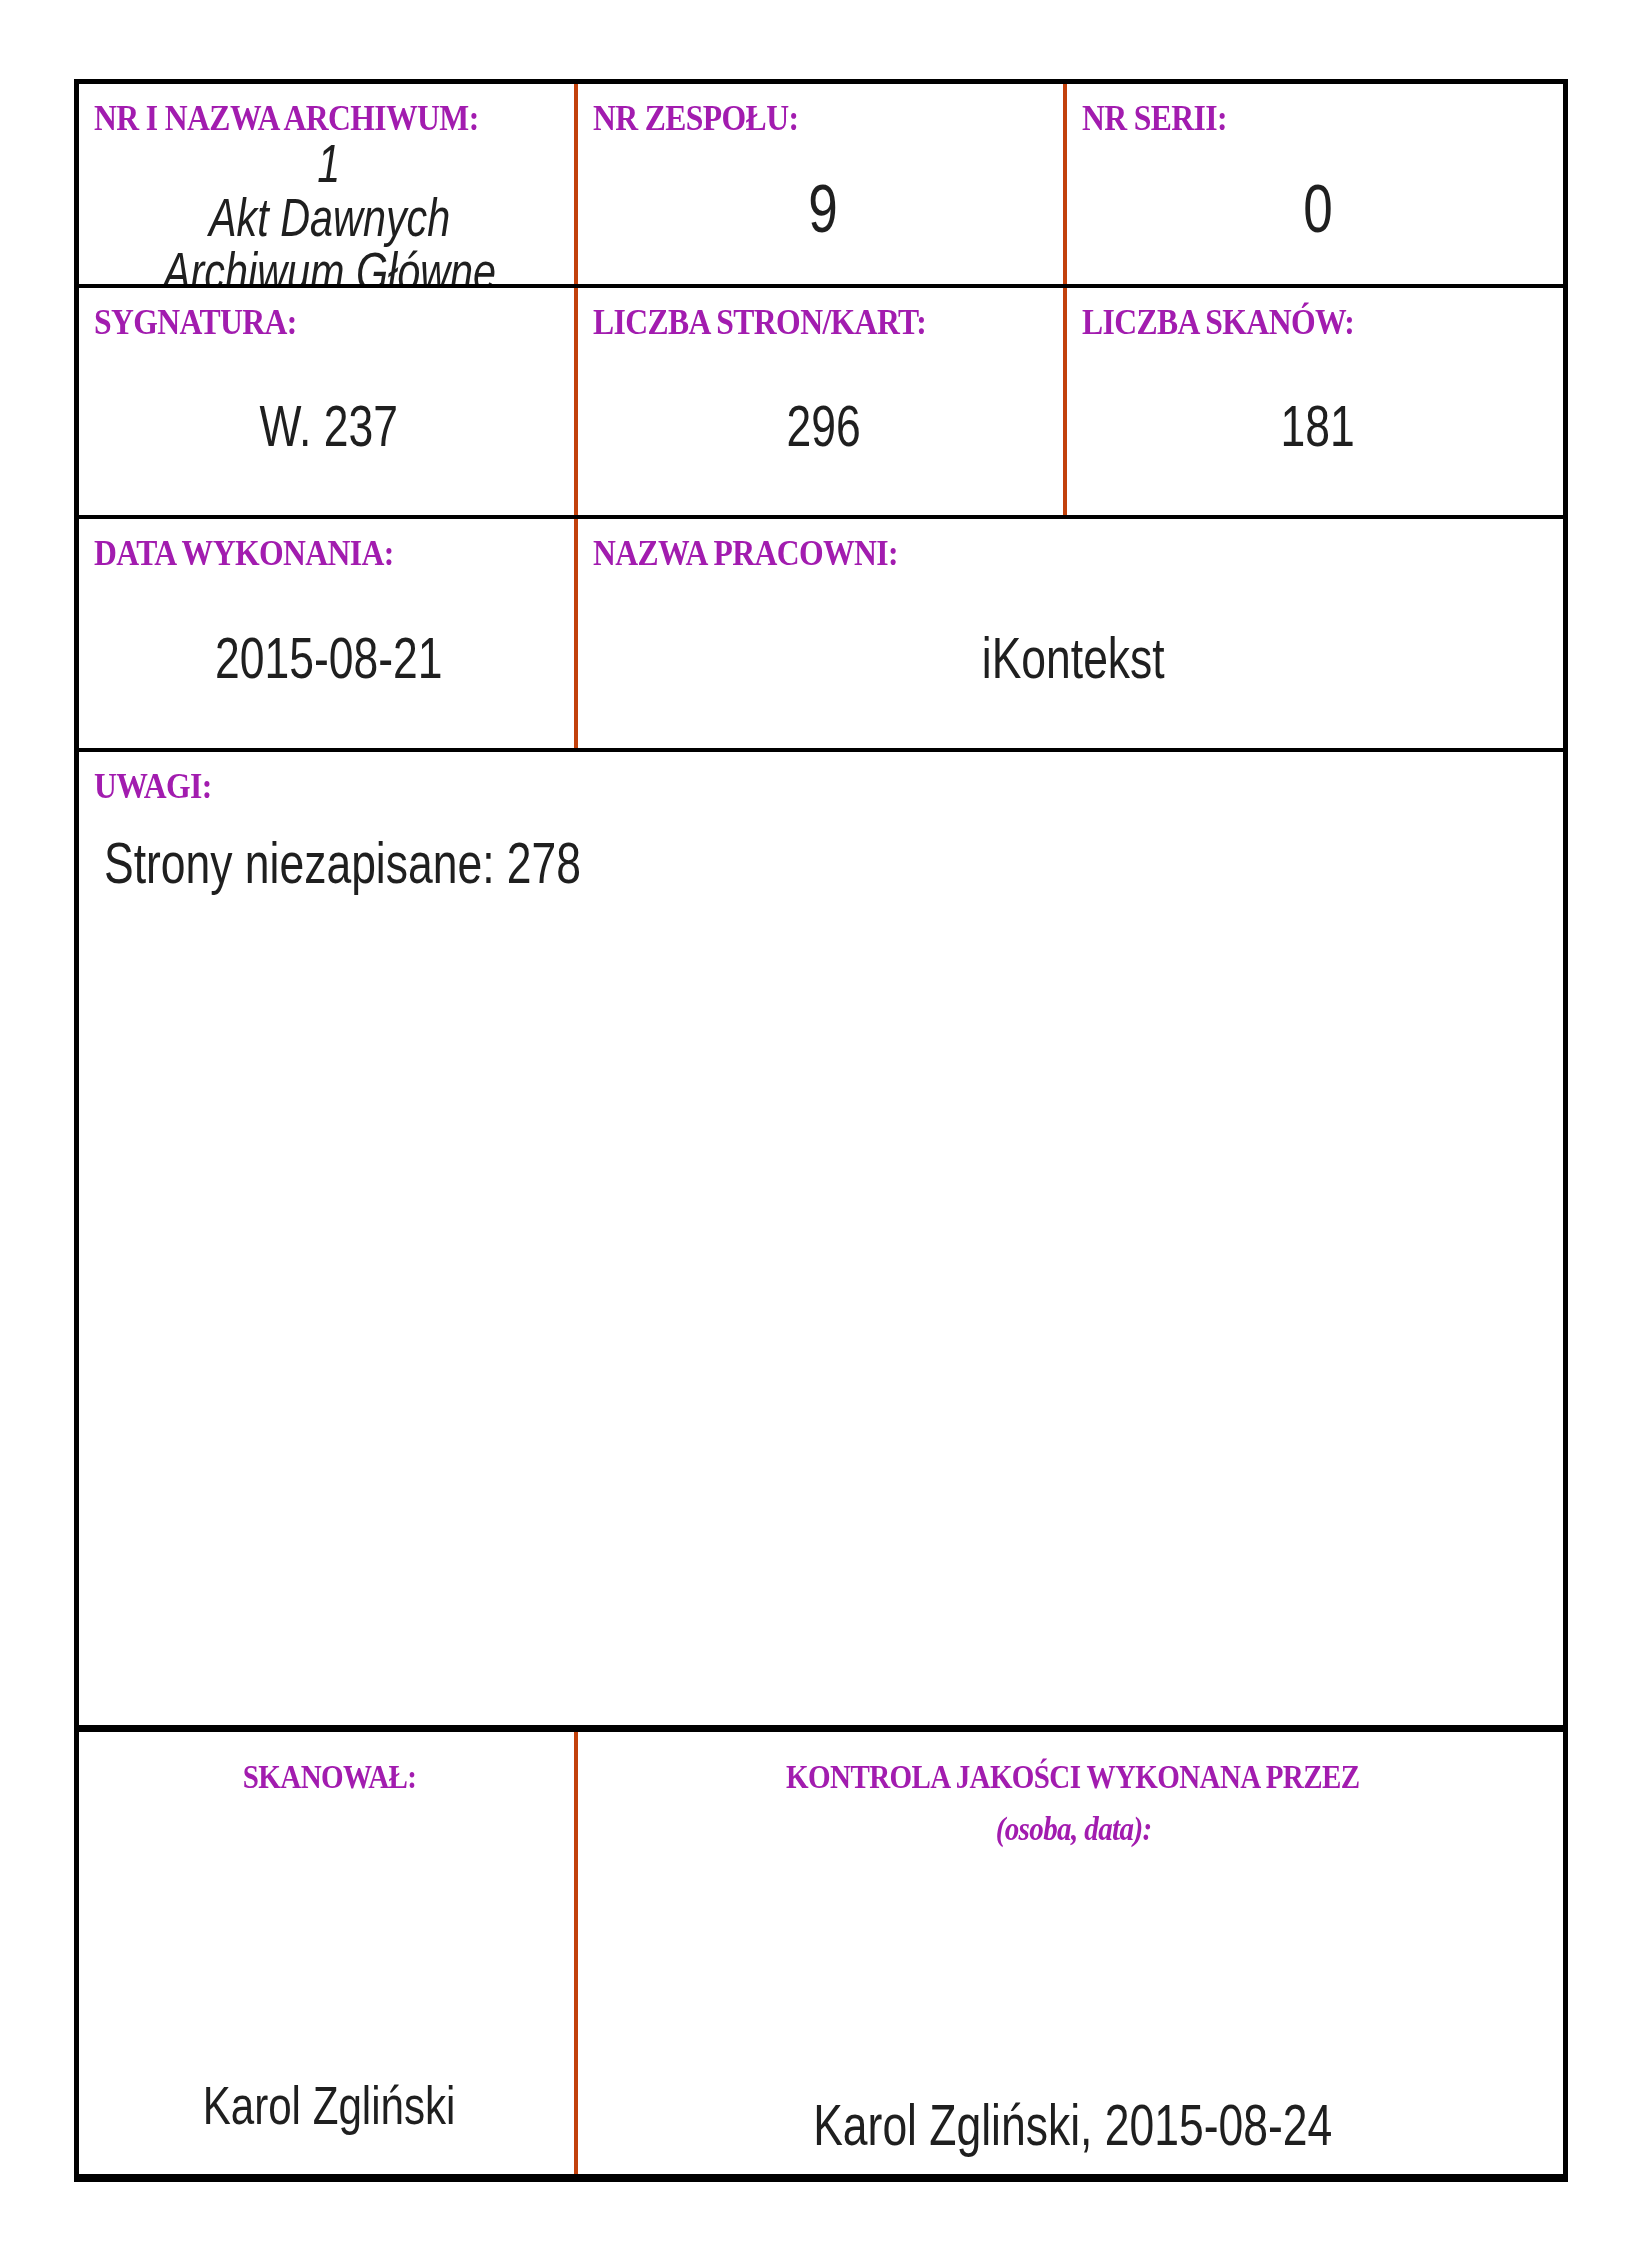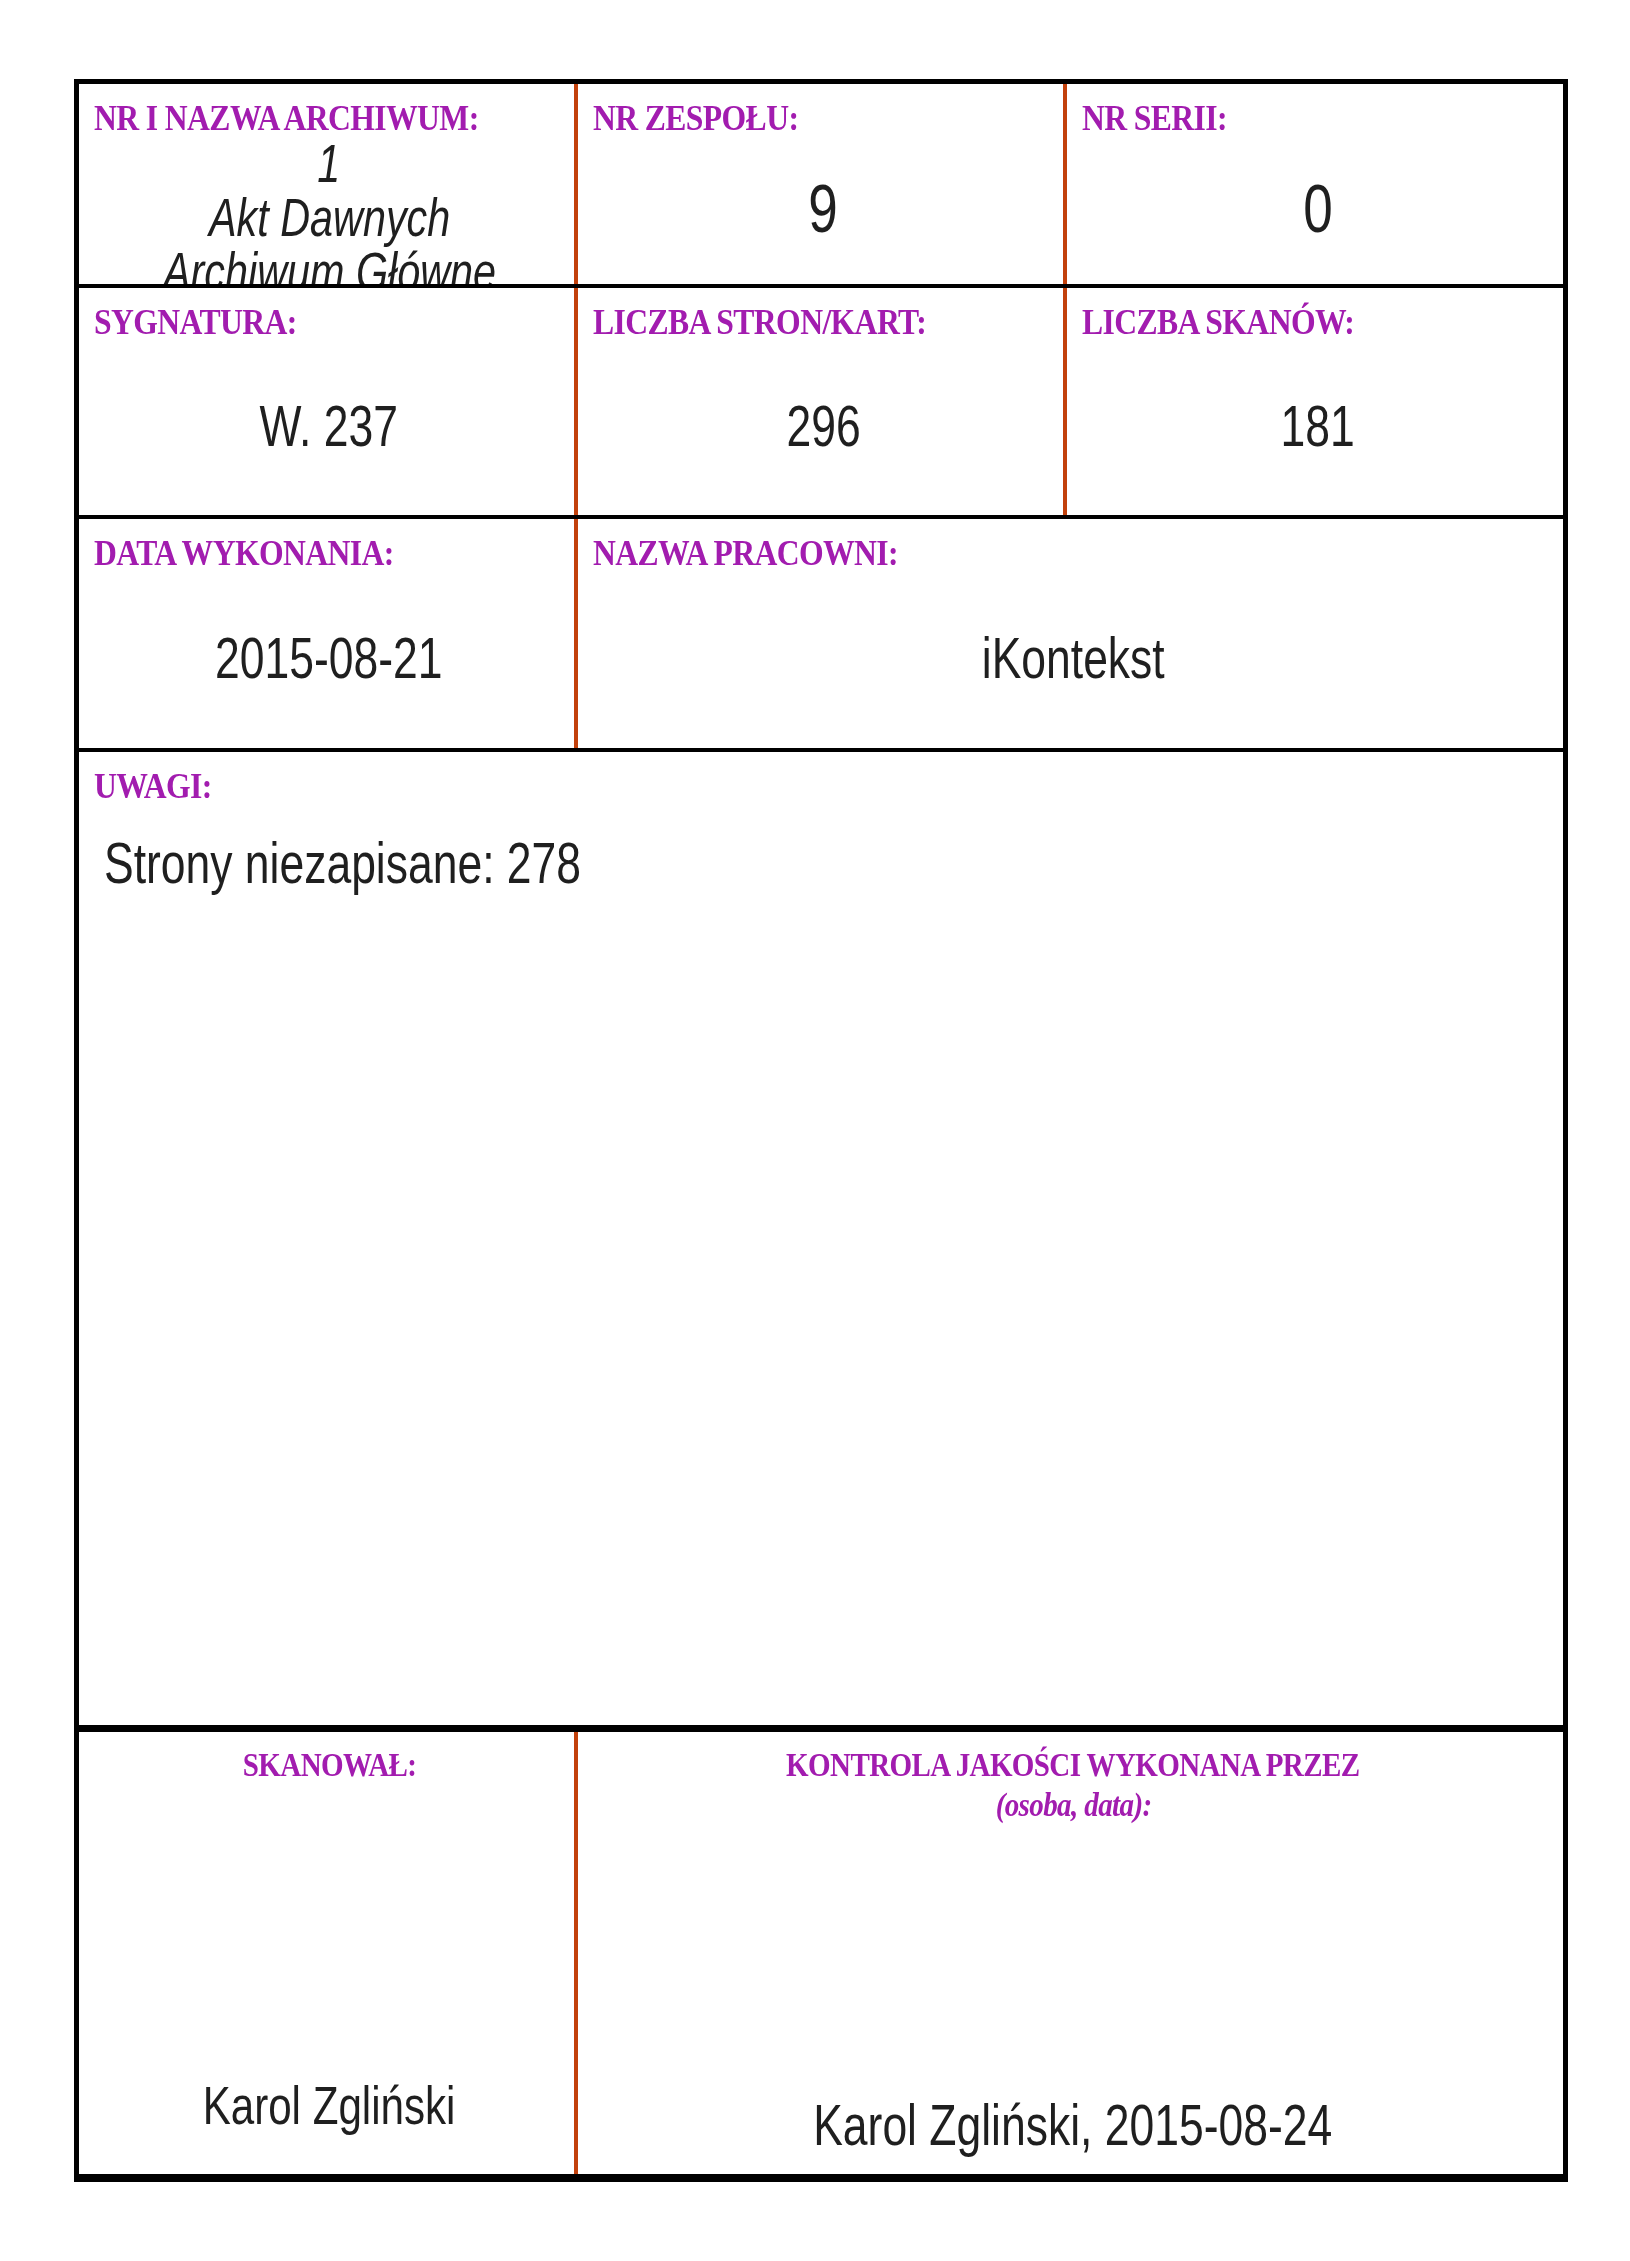--- a/index.html
+++ b/index.html
@@ -80,21 +80,21 @@
     padding-left: 9.2px;
     padding-bottom: 46px;
   }
   .fondsname-value-wrap .v { font-size: 60px; }
   
   .mid-value .v { font-size: 57px; }
   
   .remarks-value-wrap { margin-top: 25px; padding-left: 10.5px; }
   .remarks-value-wrap .v { font-size: 57px; }
   
-  .signoff-cell { align-items: center; padding-top: 16px; padding-bottom: 12px; text-align: center; }
+  .signoff-cell { align-items: center; padding-top: 28px; padding-bottom: 12px; text-align: center; gap: 12px; }
   .signoff-cell .label { font-size: 33px; }
   .label-note { font-size: 28px; margin-top: 4px; font-style: italic; }
   .signoff-left-value  { margin-top: auto; margin-bottom: 26px; }
   .signoff-left-value .v  { font-size: 54px; }
   .signoff-right-value { margin-top: auto; margin-bottom: 4px; }
   .signoff-right-value .v { font-size: 57px; }
 </style>
 </head>
 <body>
 

